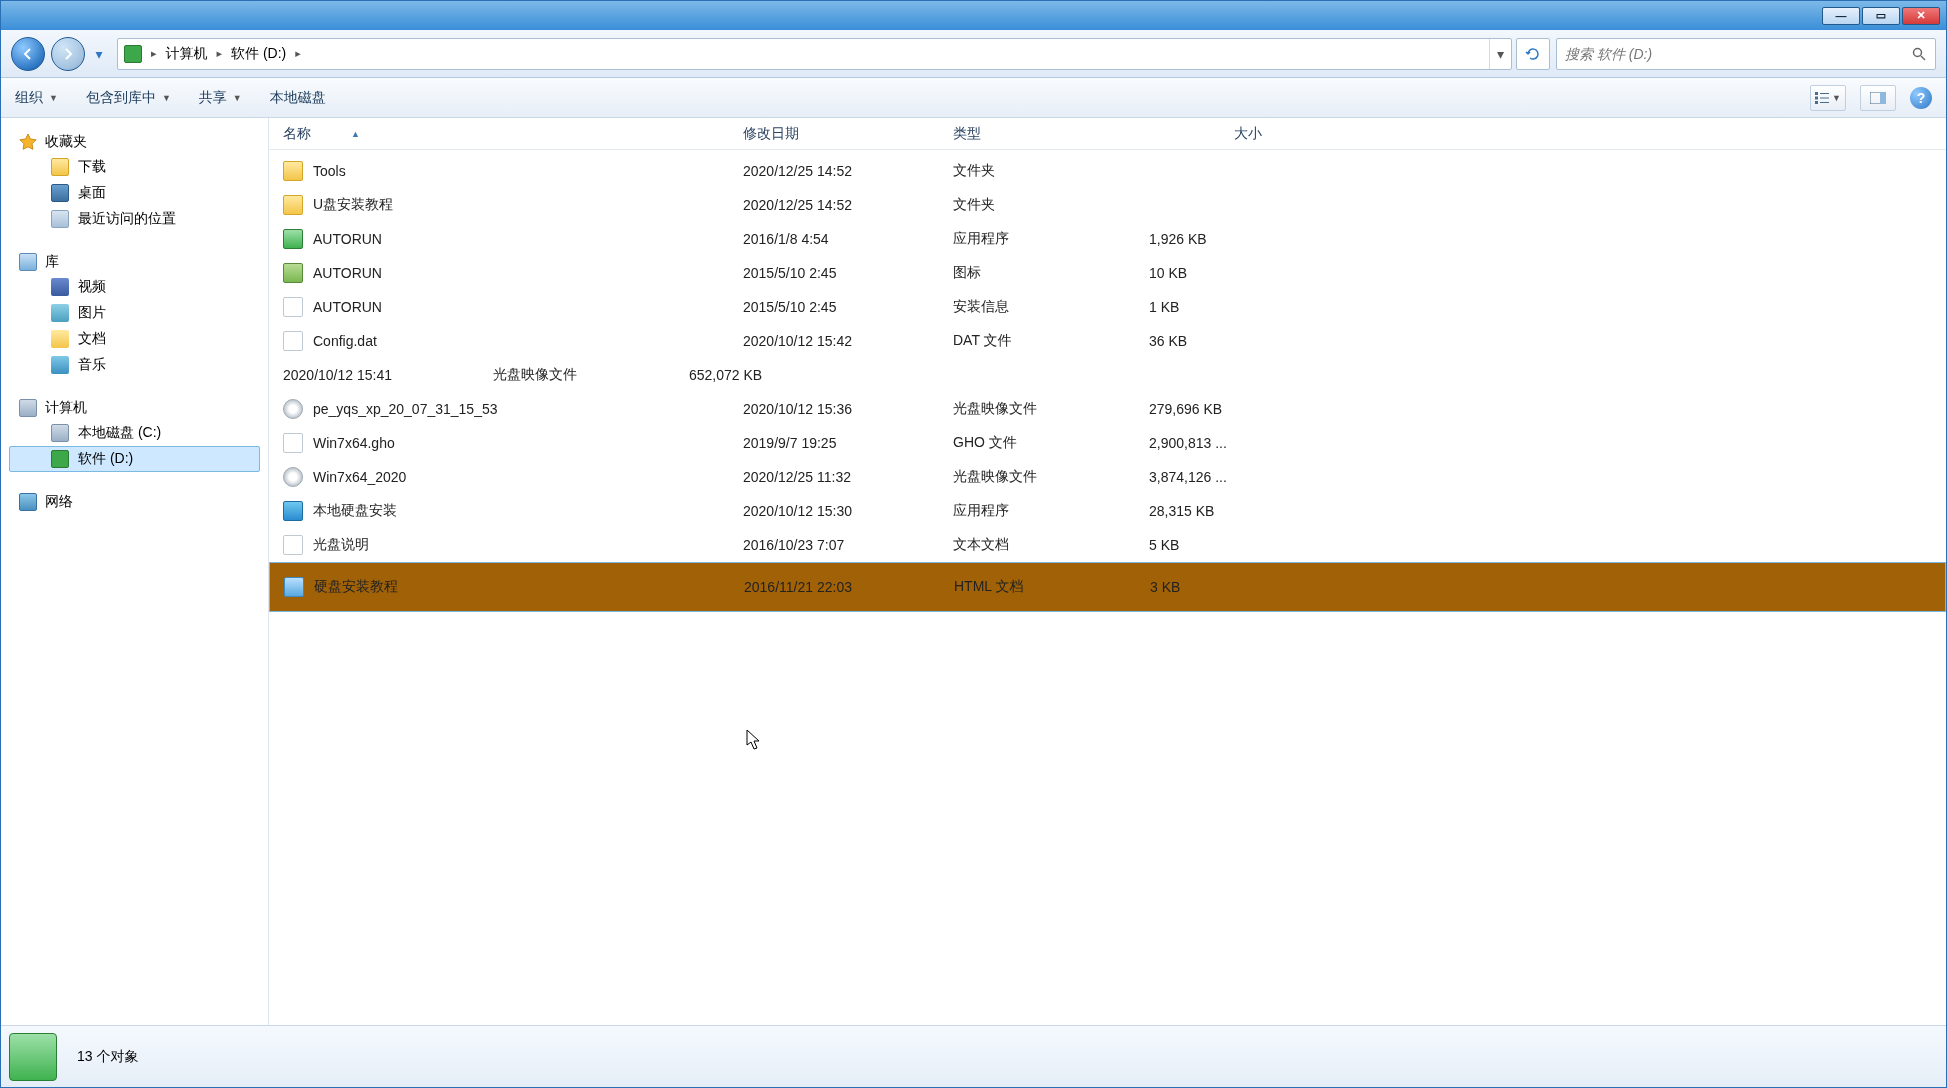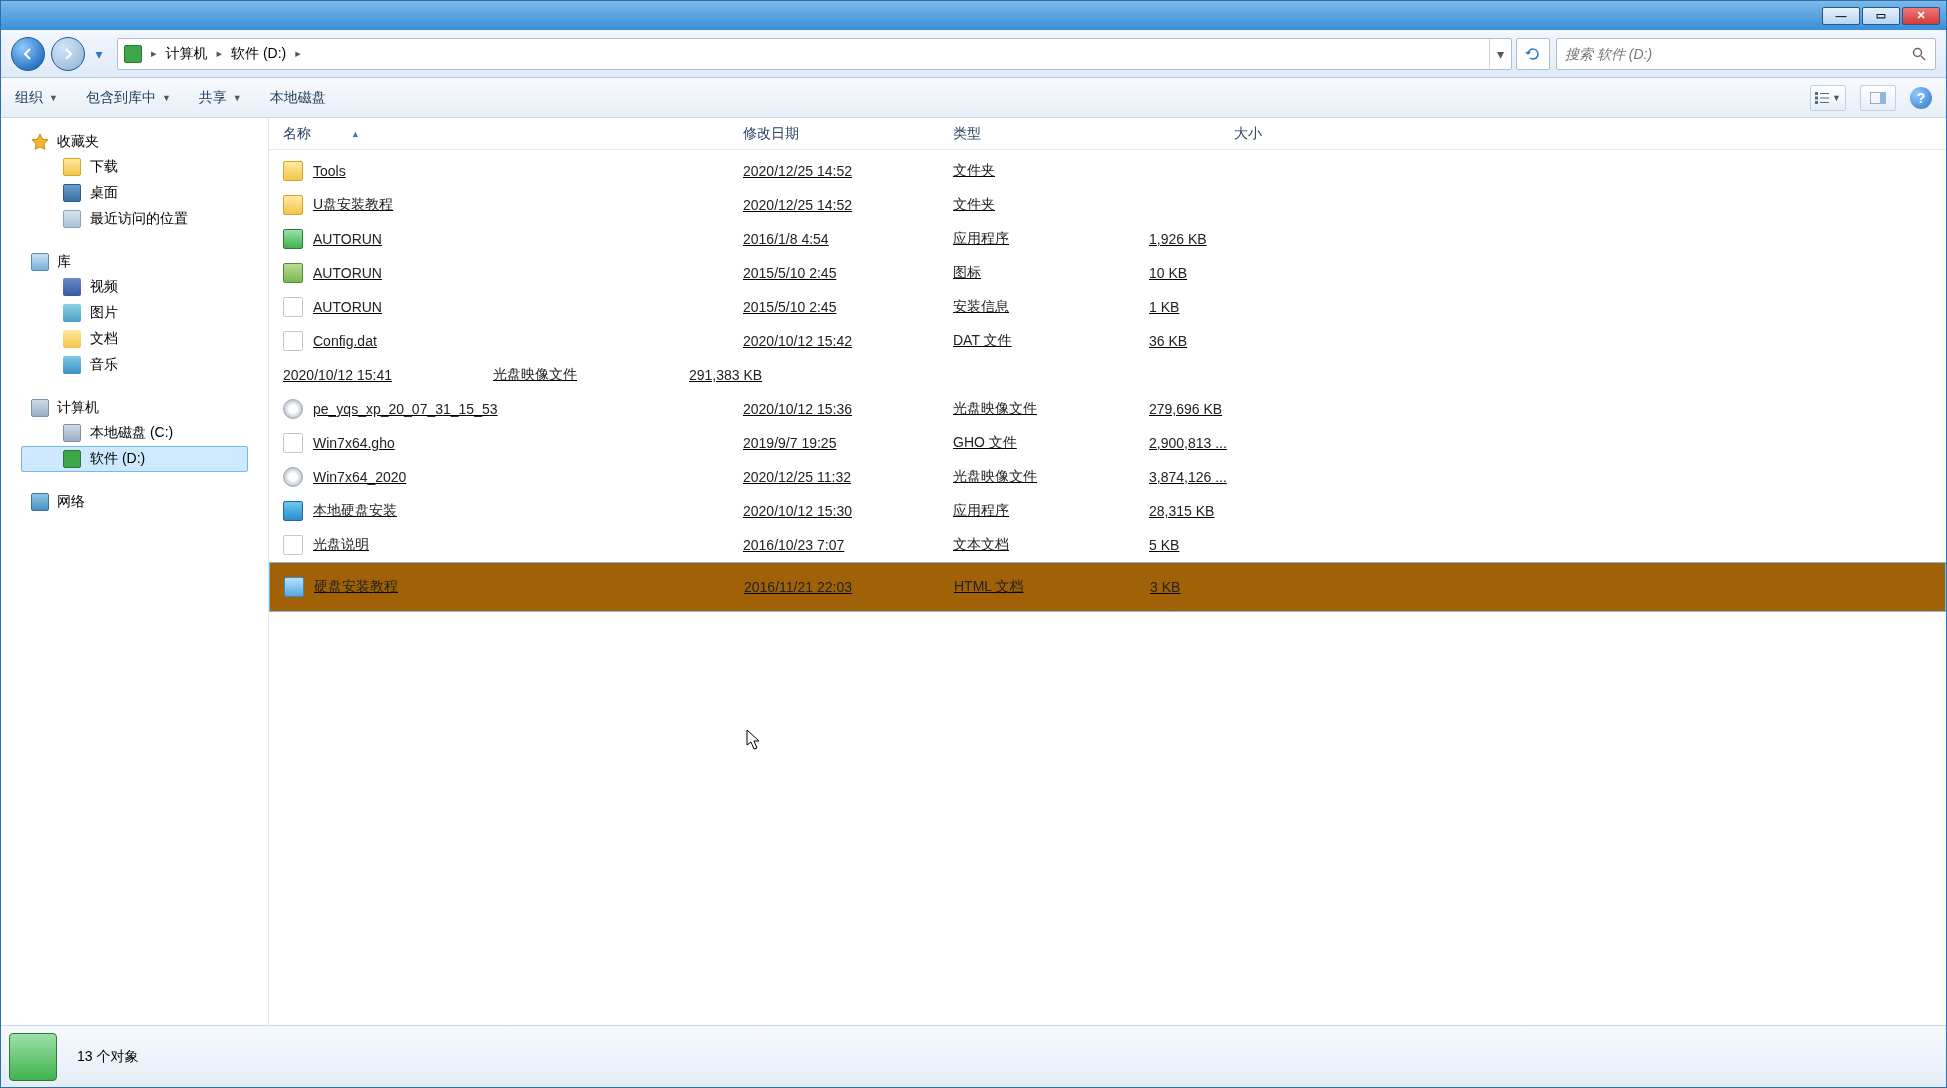--- a/index.html
+++ b/index.html
@@ -21,36 +21,36 @@
 .search-box { width:380px; height:32px; margin-left:6px; background:#fff; border:1px solid #a9bfd6; border-radius:2px; display:flex; align-items:center; padding:0 8px;justify-content:center; }
 .search-box input { flex:1; border:none; outline:none; font-style:italic; color:#888; font-size:14px; }
 .search-icon { width:16px; height:16px; color:#555; }
 .toolbar { height:40px; background:linear-gradient(#f9fbfe,#e6eef7); border-bottom:1px solid #c9d7e6; display:flex; align-items:center; padding:0 14px; gap:28px; }
 .tool-item { display:flex; align-items:center; gap:4px; cursor:pointer; color:#1a3a5a; }
 .tool-item .drop { font-size:9px; color:#555; margin-left:2px; }
 .toolbar-right { margin-left:auto; display:flex; align-items:center; gap:14px; }
 .view-btn { width:36px; height:26px; border:1px solid #c0d0e0; background:linear-gradient(#fff,#e8eef6); border-radius:2px; display:flex; align-items:center; justify-content:center; cursor:pointer; }
 .help-btn { width:22px; height:22px; border-radius:50%; background:radial-gradient(circle at 30% 30%,#8fcaff,#2f78c5); color:#fff; font-weight:bold; display:flex; align-items:center; justify-content:center; cursor:pointer; font-size:14px; }
 .body-area { flex:1; display:flex; background:#fff; overflow:hidden; }
-.nav-pane { width:268px; background:#fff; border-right:1px solid #e0e6ee; padding:12px 20px; overflow-y:auto; }
+.nav-pane { width:268px; background:#fff; border-right:1px solid #e0e6ee; padding:12px 8px; overflow-y:auto; }
 .nav-group { margin-bottom:18px; }
 .nav-head { display:flex; align-items:center; gap:8px; padding:3px 10px; cursor:pointer; }
 .nav-head .star { width:18px; height:18px; color:#f6b42c; }
 .nav-sub { display:flex; align-items:center; gap:9px; padding:4px 10px 4px 42px; cursor:pointer; }
 .nav-sub.selected { background:#cde8ff; border:1px solid #7ab8e6; border-radius:2px; padding:3px 9px 3px 41px; }
 .nav-sub .nicon { width:18px; height:18px; }
 .content-pane { flex:1; display:flex; flex-direction:column; }
 .col-headers { height:32px; display:flex; align-items:center; border-bottom:1px solid #e4e9f0; color:#2a4261; }
 .ch { padding-left:14px; border-right:1px solid transparent; cursor:pointer; display:flex; align-items:center; height:100%; }
 .ch.name { width:460px; }
 .ch.date { width:210px; }
 .ch.type { width:210px; }
 .ch.size { width:130px; justify-content:flex-end; padding-right:16px; padding-left:0; }
 .sort-ind { margin-left:40px; font-size:9px; color:#3a78b5; }
-.file-list { flex:1; overflow-y:auto; padding-top:4px;text-decoration:underline; }
+.file-list { flex:1; overflow-y:auto; padding-top:4px; }
 .file-row { height:34px; display:flex; align-items:center; cursor:pointer; }
 .file-row.selected { background:#a16207; border:1px solid #7ab8e6; height:50px; }
 .fr-cell { padding-left:14px; color:#222; }
 .fr-cell.name { width:460px; display:flex; align-items:center; gap:10px; }
 .fr-cell.date { width:210px; }
 .fr-cell.type { width:210px; }
 .fr-cell.size { width:130px; text-align:left; padding-right:16px; padding-left:0; }
 .ficon { width:20px; height:20px; border-radius:2px; display:flex; align-items:center; justify-content:center; font-size:11px; font-weight:bold; }
 .ficon.folder { background:linear-gradient(#ffe9a0,#f3c54a); border:1px solid #d4a626; }
 .ficon.app { background:linear-gradient(#9de0a8,#3fb24f); border:1px solid #2a7e36; color:#fff; }
@@ -275,21 +275,21 @@
               <div class="ficon file"></div>
               <span>Config.dat</span>
             </div>
             <div class="fr-cell date">2020/10/12 15:42</div>
             <div class="fr-cell type">DAT 文件</div>
             <div class="fr-cell size">36 KB</div>
           </div>
           <div class="file-row">
             <div class="fr-cell date">2020/10/12 15:41</div>
             <div class="fr-cell type">光盘映像文件</div>
-            <div class="fr-cell size">291,383 KB</div>
+            <div class="fr-cell size">652,072 KB</div>
           </div>
           <div class="file-row">
             <div class="fr-cell name">
               <div class="ficon disc"></div>
               <span>pe_yqs_xp_20_07_31_15_53</span>
             </div>
             <div class="fr-cell date">2020/10/12 15:36</div>
             <div class="fr-cell type">光盘映像文件</div>
             <div class="fr-cell size">279,696 KB</div>
           </div>

